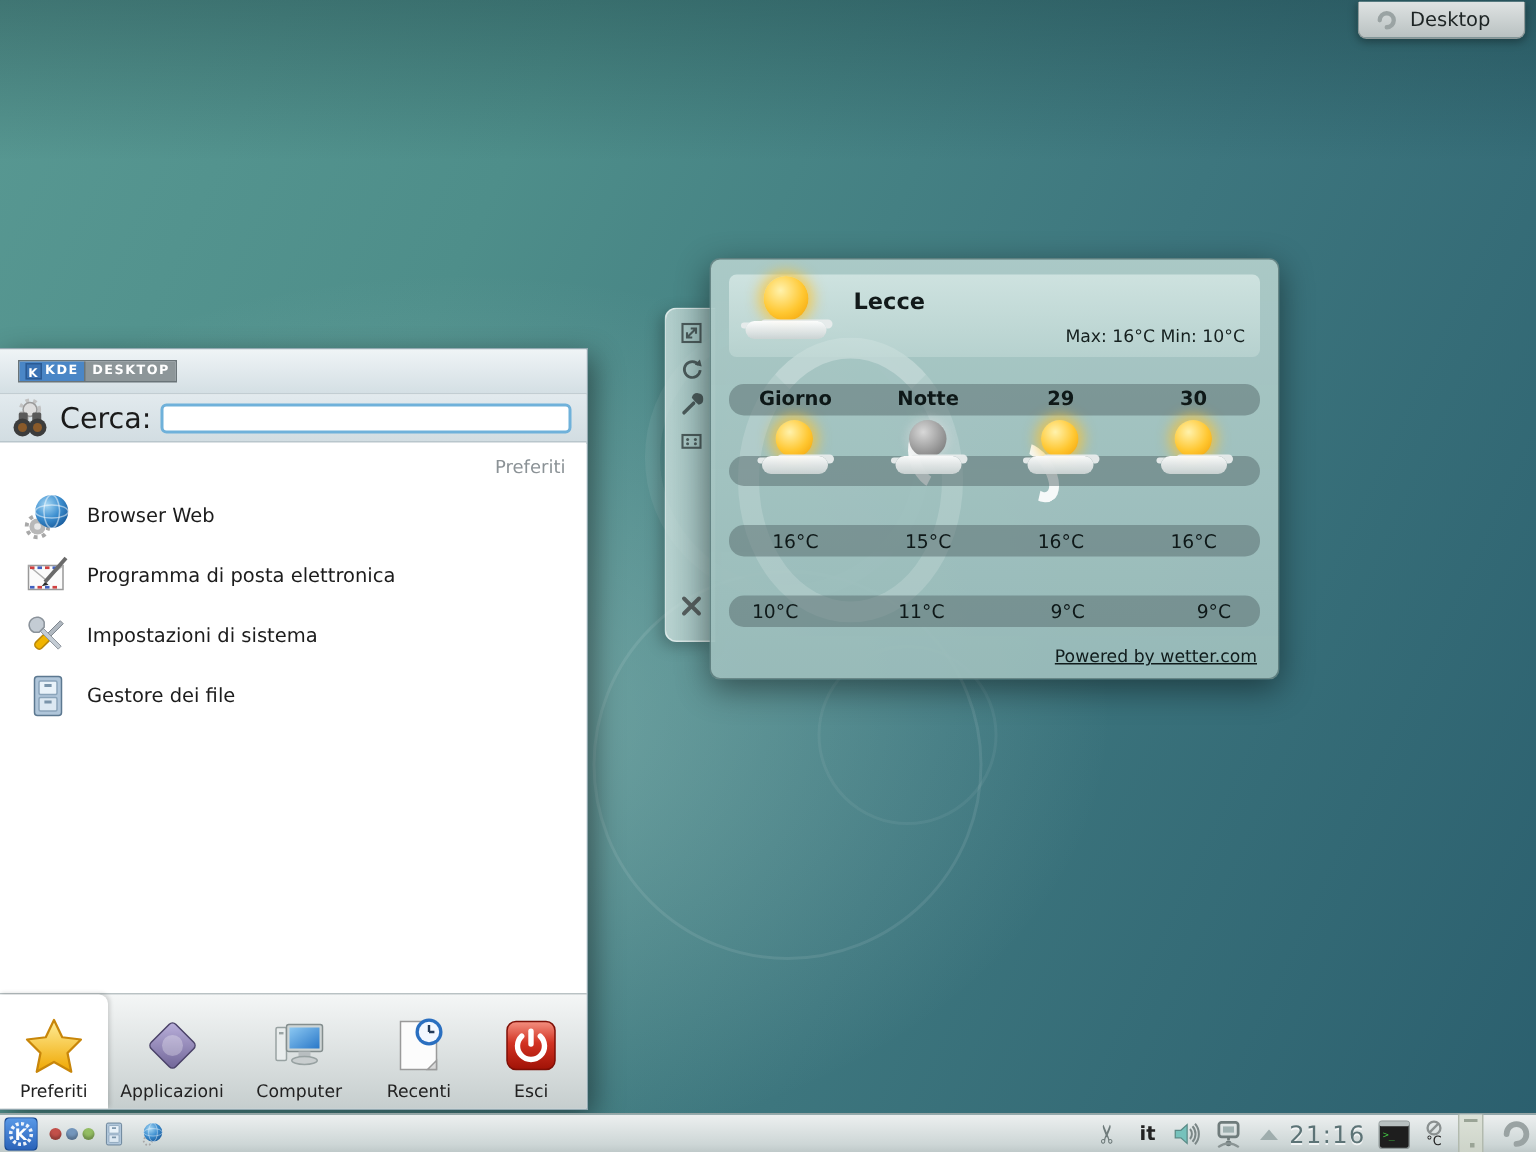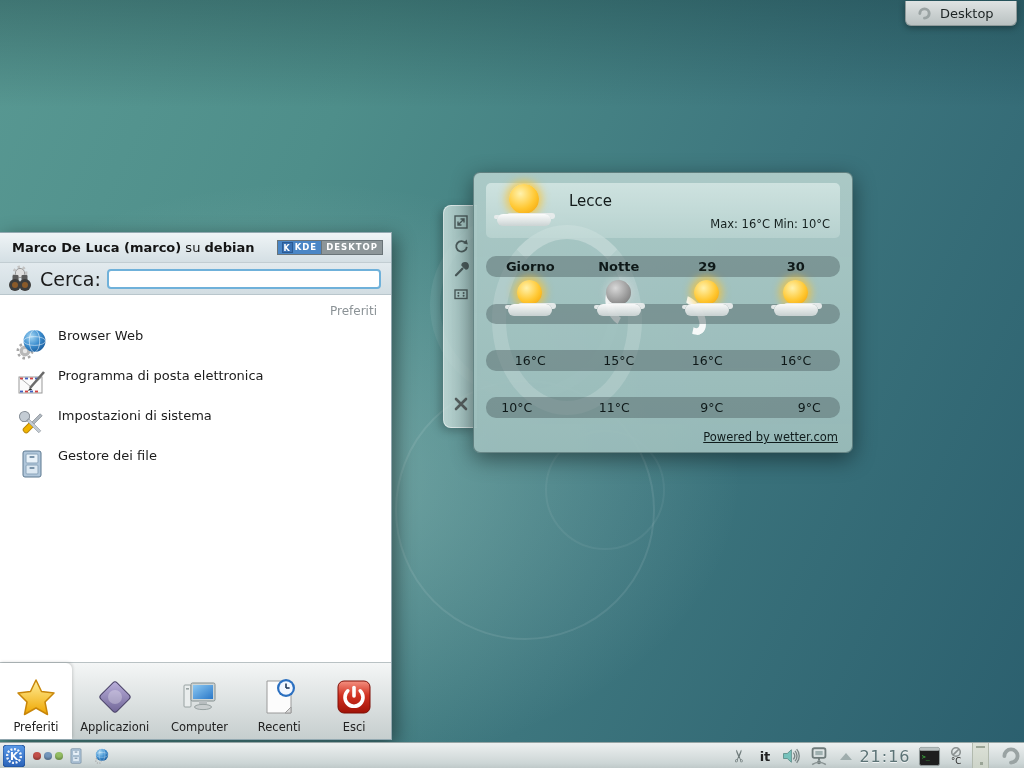--- a/index.html
+++ b/index.html
@@ -34,21 +34,21 @@
              border:1px solid rgba(50,80,82,.55); border-radius:7px;
              box-shadow:0 6px 22px rgba(0,0,0,.45); overflow:hidden; }
   .weather .wring { position:absolute; left:18px; top:52px; width:150px; height:190px; border-radius:50%;
              border:14px solid rgba(255,255,255,.16); border-top-color:rgba(255,255,255,.28); }
   .weather .crescent { position:absolute; border:7px solid rgba(255,255,255,.9); border-radius:50%;
              border-right-color:transparent; border-bottom-color:transparent; }
   .weather .c1 { left:132px; top:108px; width:34px; height:46px; transform:rotate(-18deg); }
   .weather .c2 { left:203px; top:120px; width:26px; height:44px; transform:rotate(148deg); }
   .w-header { position:absolute; left:12px; top:10px; right:12px; height:55px; border-radius:5px;
               background:linear-gradient(rgba(218,235,232,.75), rgba(196,219,216,.55)); }
-  .w-city { position:absolute; left:83px; top:9px; font-size:15px; font-weight:normal; color:#121a1a; }
+  .w-city { position:absolute; left:83px; top:9px; font-size:15px; font-weight:bold; color:#121a1a; }
   .w-maxmin { position:absolute; right:10px; bottom:7px; font-size:11.5px; color:#15201f; }
   .w-bar { position:absolute; left:12px; right:12px; height:21px; border-radius:10px;
            background:rgba(86,106,108,.50); display:flex; align-items:center;justify-content:flex-end; }
   .w-bar .cell { flex:1; text-align:center; font-size:12.5px; color:#0e1818; }
   .w-names { top:83px; } .w-names .cell { font-weight:bold; font-size:13px; }
   .w-temps1 { top:177px; } .w-temps2 { top:224px;gap:36px; }
   .w-iconbar { position:absolute; left:12px; right:12px; top:131px; height:20px; border-radius:10px;
                background:rgba(86,106,108,.50); }
   .w-icons { position:absolute; left:12px; right:12px; top:105px; height:46px; display:flex; }
   .w-icons .cell { flex:1; position:relative; }
@@ -83,21 +83,21 @@
   .badge .mini { width:11px; height:11px; background:#3a72b4; border:1px solid #2a5a94; display:inline-block;
                  color:#fff; font-size:8px; text-align:center; line-height:11px; font-weight:bold;}
   .ko-search { position:absolute; left:0; top:30px; right:0; height:32px;
                background:linear-gradient(#e2eaee,#d2dde2); border-bottom:1px solid #b9c6cc;
                display:flex; align-items:center; padding:0 10px 0 6px; gap:6px; }
   .ko-search .lbl { font-size:19px; color:#1a1a1a; }
   .ko-input { flex:1; height:20px; border:2px solid #6fb1da; border-radius:4px; background:#fff;
               font-size:12px; padding:0 5px; outline:none; }
   .ko-list { position:absolute; left:0; top:63px; right:0; bottom:77px; background:#fff; overflow:hidden; }
   .ko-section { text-align:right; padding:8px 14px 6px 0; font-size:12px; color:#8b9296; }
-  .ko-item { display:flex; gap:10px; padding:4px 10px 4px 16px; height:40px; cursor:pointer; }
+  .ko-item { display:flex; align-items:center; gap:10px; padding:4px 10px 4px 16px; height:40px; cursor:pointer; }
   .ko-item .lbl { font-size:13px; color:#1c1c1c; }
   .ko-tabs { position:absolute; left:0; bottom:0; right:0; height:77px;
              background:linear-gradient(#f4f6f6,#d4dada 70%,#c6cece); border-top:1px solid #b9c2c4;
              display:flex; }
   .ko-tab { width:72px; display:flex; flex-direction:column; align-items:center; justify-content:flex-end;
             padding-bottom:5px; gap:3px; cursor:pointer; }
   .ko-tab .lbl { font-size:11.5px; color:#222; }
   .ko-tab.active { background:#fff; border-radius:0 6px 0 0; box-shadow:1px -1px 3px rgba(0,0,0,.15); }
   .icon32 { width:32px; height:32px; } .icon40 { width:40px; height:40px; }
 
@@ -222,25 +222,20 @@
     <div class="cell">11°C</div>
     <div class="cell">9°C</div>
     <div class="cell">9°C</div>
   </div>
 
   <a class="w-footer">Powered by wetter.com</a>
 </div>
 
 <div class="kickoff">
   <div class="ko-head">
-    <div class="ko-title">
-      <b>Marco De Luca (marco)</b>
-      <span>su</span>
-      <b>debian</b>
-    </div>
     <div class="badge">
       <span class="bk">
           <span class="mini">K</span>
           <span>KDE</span>
         </span>
       <span class="bd">DESKTOP</span>
     </div>
   </div>
 
   <div class="ko-search">

